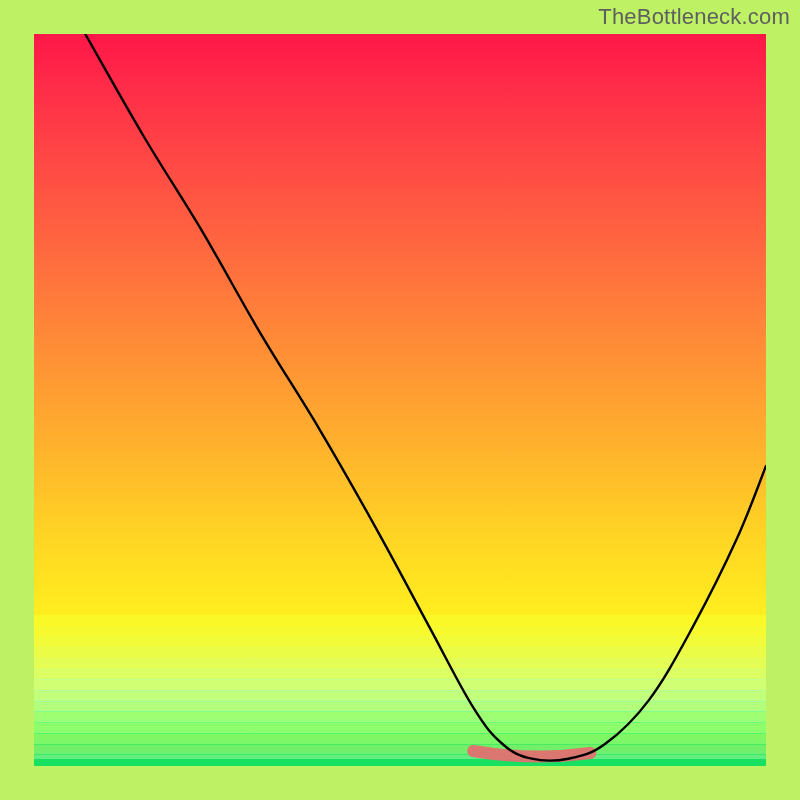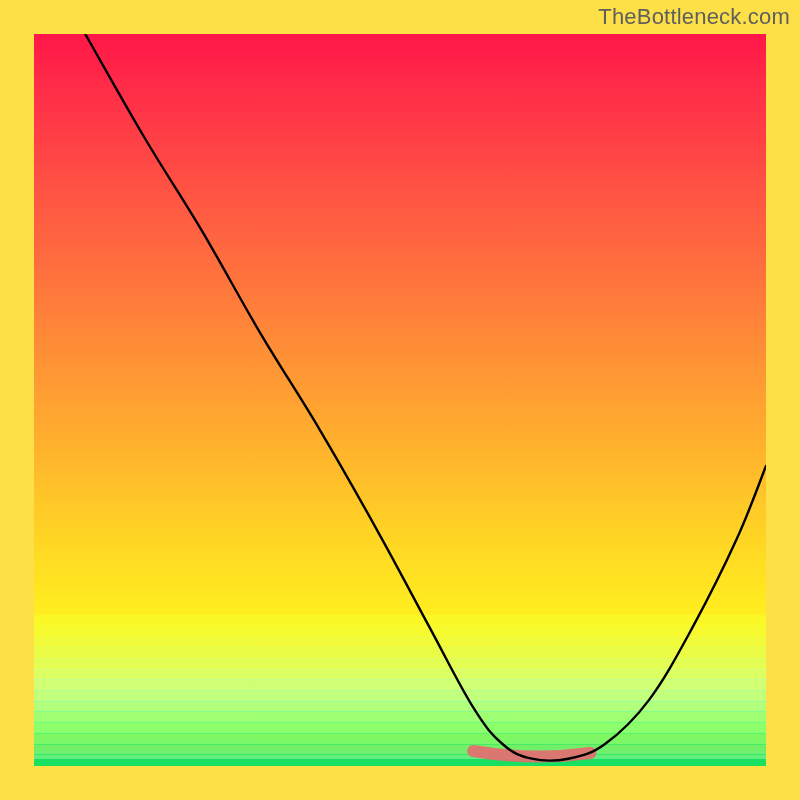--- a/index.html
+++ b/index.html
@@ -8,21 +8,21 @@
     width: 800px;
     height: 800px;
     background: #000;
     overflow: hidden;
     font-family: Arial, Helvetica, sans-serif;
   }
   .container {
     position: relative;
     width: 800px;
     height: 800px;
-    background: #fde047;
+    background: #bef264;
   }
   .watermark {
     position: absolute;
     top: 4px;
     right: 10px;
     color: #5f5f5f;
     font-size: 22px;
     font-weight: 500;
     letter-spacing: 0.2px;
     z-index: 30;

